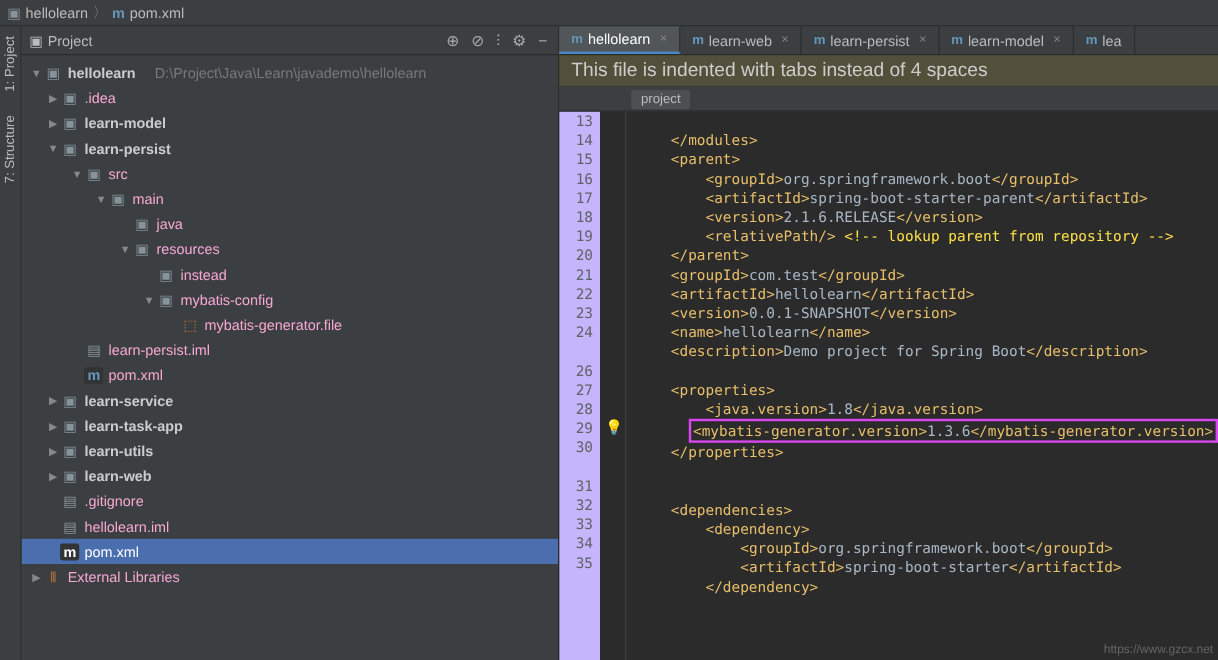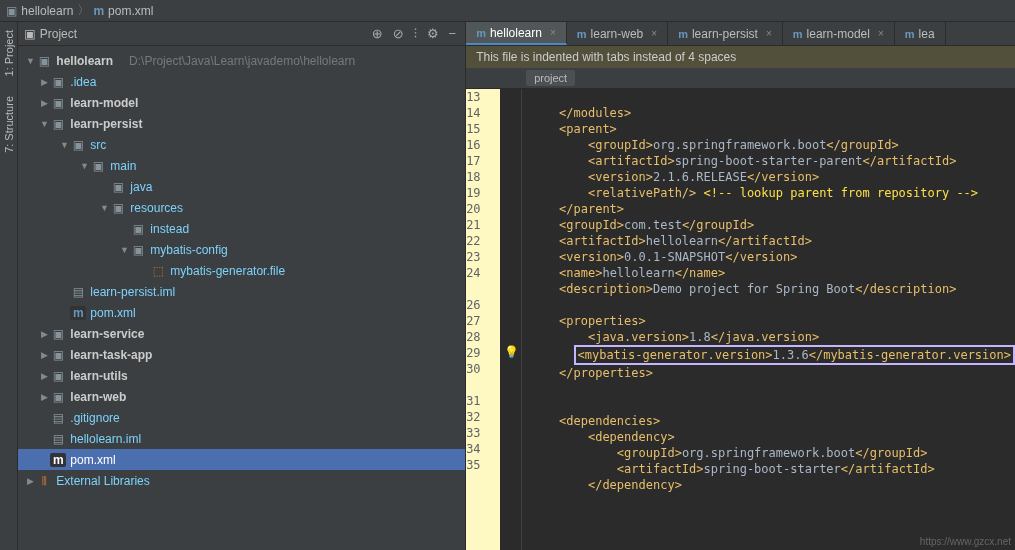--- a/index.html
+++ b/index.html
@@ -18,43 +18,43 @@
 .tree { flex: 1; overflow: auto; padding: 4px 0; }
 .tree-row { display: flex; align-items: center; height: 21px; padding-left: 6px; cursor: pointer; white-space: nowrap; }
 .tree-row.selected { background: #4b6eaf; color: #fff; }
 .tree-row .arrow { width: 12px; text-align: center; color: #888; font-size: 9px; }
 .tree-row .icon { width: 16px; text-align: center; margin-right: 4px; font-size: 12px; }
 .tree-row .icon.folder { color: #87939a; }
 .tree-row .icon.folder-open { color: #87939a; }
 .tree-row .icon.mfile { color: #6897bb; font-weight: bold; background: #313335; border-radius: 2px; padding: 0 2px; }
 .tree-row .icon.xml { color: #c57633; }
 .tree-row .icon.file { color: #87939a; }
-.tree-row .label { color: #7dd3fc; }
+.tree-row .label { color: #f9a8d4; }
 .tree-row .label.bold { font-weight: bold; color: #ccc; }
 .tree-row .path { color: #787878; margin-left: 16px; }
 .tree-row.selected .label, .tree-row.selected .icon { color: #fff; }
 .indent-1 { padding-left: 20px; } .indent-2 { padding-left: 40px; } .indent-3 { padding-left: 60px; }
 .indent-4 { padding-left: 80px; } .indent-5 { padding-left: 100px; } .indent-6 { padding-left: 120px; }
 .editor-panel { flex: 1; display: flex; flex-direction: column; background: #2b2b2b; }
 .tabs { height: 24px; display: flex; background: #3c3f41; border-bottom: 1px solid #2b2b2b; }
 .tab { display: flex; align-items: center; padding: 0 10px; gap: 4px; border-right: 1px solid #2b2b2b; cursor: pointer; color: #bbb; }
 .tab.active { background: #515658; color: #fff; border-bottom: 2px solid #4a88c7; }
 .tab .icon-m { color: #6897bb; font-weight: bold; font-size: 11px; }
 .tab .close { color: #888; font-size: 10px; margin-left: 4px; }
-.banner { background: #52503a; color: #ccc; padding: 4px 10px; font-size: 12px; }
+.banner { background: #52503a; color: #ccc; padding: 4px 10px; font-size: 16px; }
 .crumb-bar { background: #3c3f41; padding: 3px 10px 3px 60px; border-bottom: 1px solid #2b2b2b; }
 .crumb-bar .crumb { background: #4c5052; padding: 2px 8px; border-radius: 2px; color: #bbb; font-size: 11px; }
 .code-area { display: flex; flex: 1; overflow: hidden; font-family: Consolas, monospace; font-size: 12px; }
-.gutter-line { width: 34px; background: #fef9c3; color: #606366; padding-right: 6px; line-height: 16px; }
+.gutter-line { width: 34px; background: #c4b5fd; color: #606366; text-align: right; padding-right: 6px; line-height: 16px; }
 .gutter-fold { width: 22px; background: #2b2b2b; border-right: 1px solid #404040; position: relative; }
 .code-lines { flex: 1; padding-left: 8px; line-height: 16px; white-space: pre; color: #a9b7c6; overflow: hidden; }
 .tag { color: #e8bf6a; }
 .text { color: #a9b7c6; }
 .comment { color: #fde047; }
-.highlight-box { border: 2px solid #c4b5fd; padding: 0 2px; display: inline-block; }
+.highlight-box { border: 2px solid #d946ef; padding: 0 2px; display: inline-block; }
 .bulb { position: absolute; color: #f0a732; font-size: 12px; }
 .watermark { position: absolute; right: 4px; bottom: 3px; color: #666; font-size: 10px; }
 </style>
 </head>
 <body>
 
 <div class="breadcrumb">
   <span class="icon-folder">▣</span>
   <span>hellolearn</span>
   <span class="chev">〉</span>

